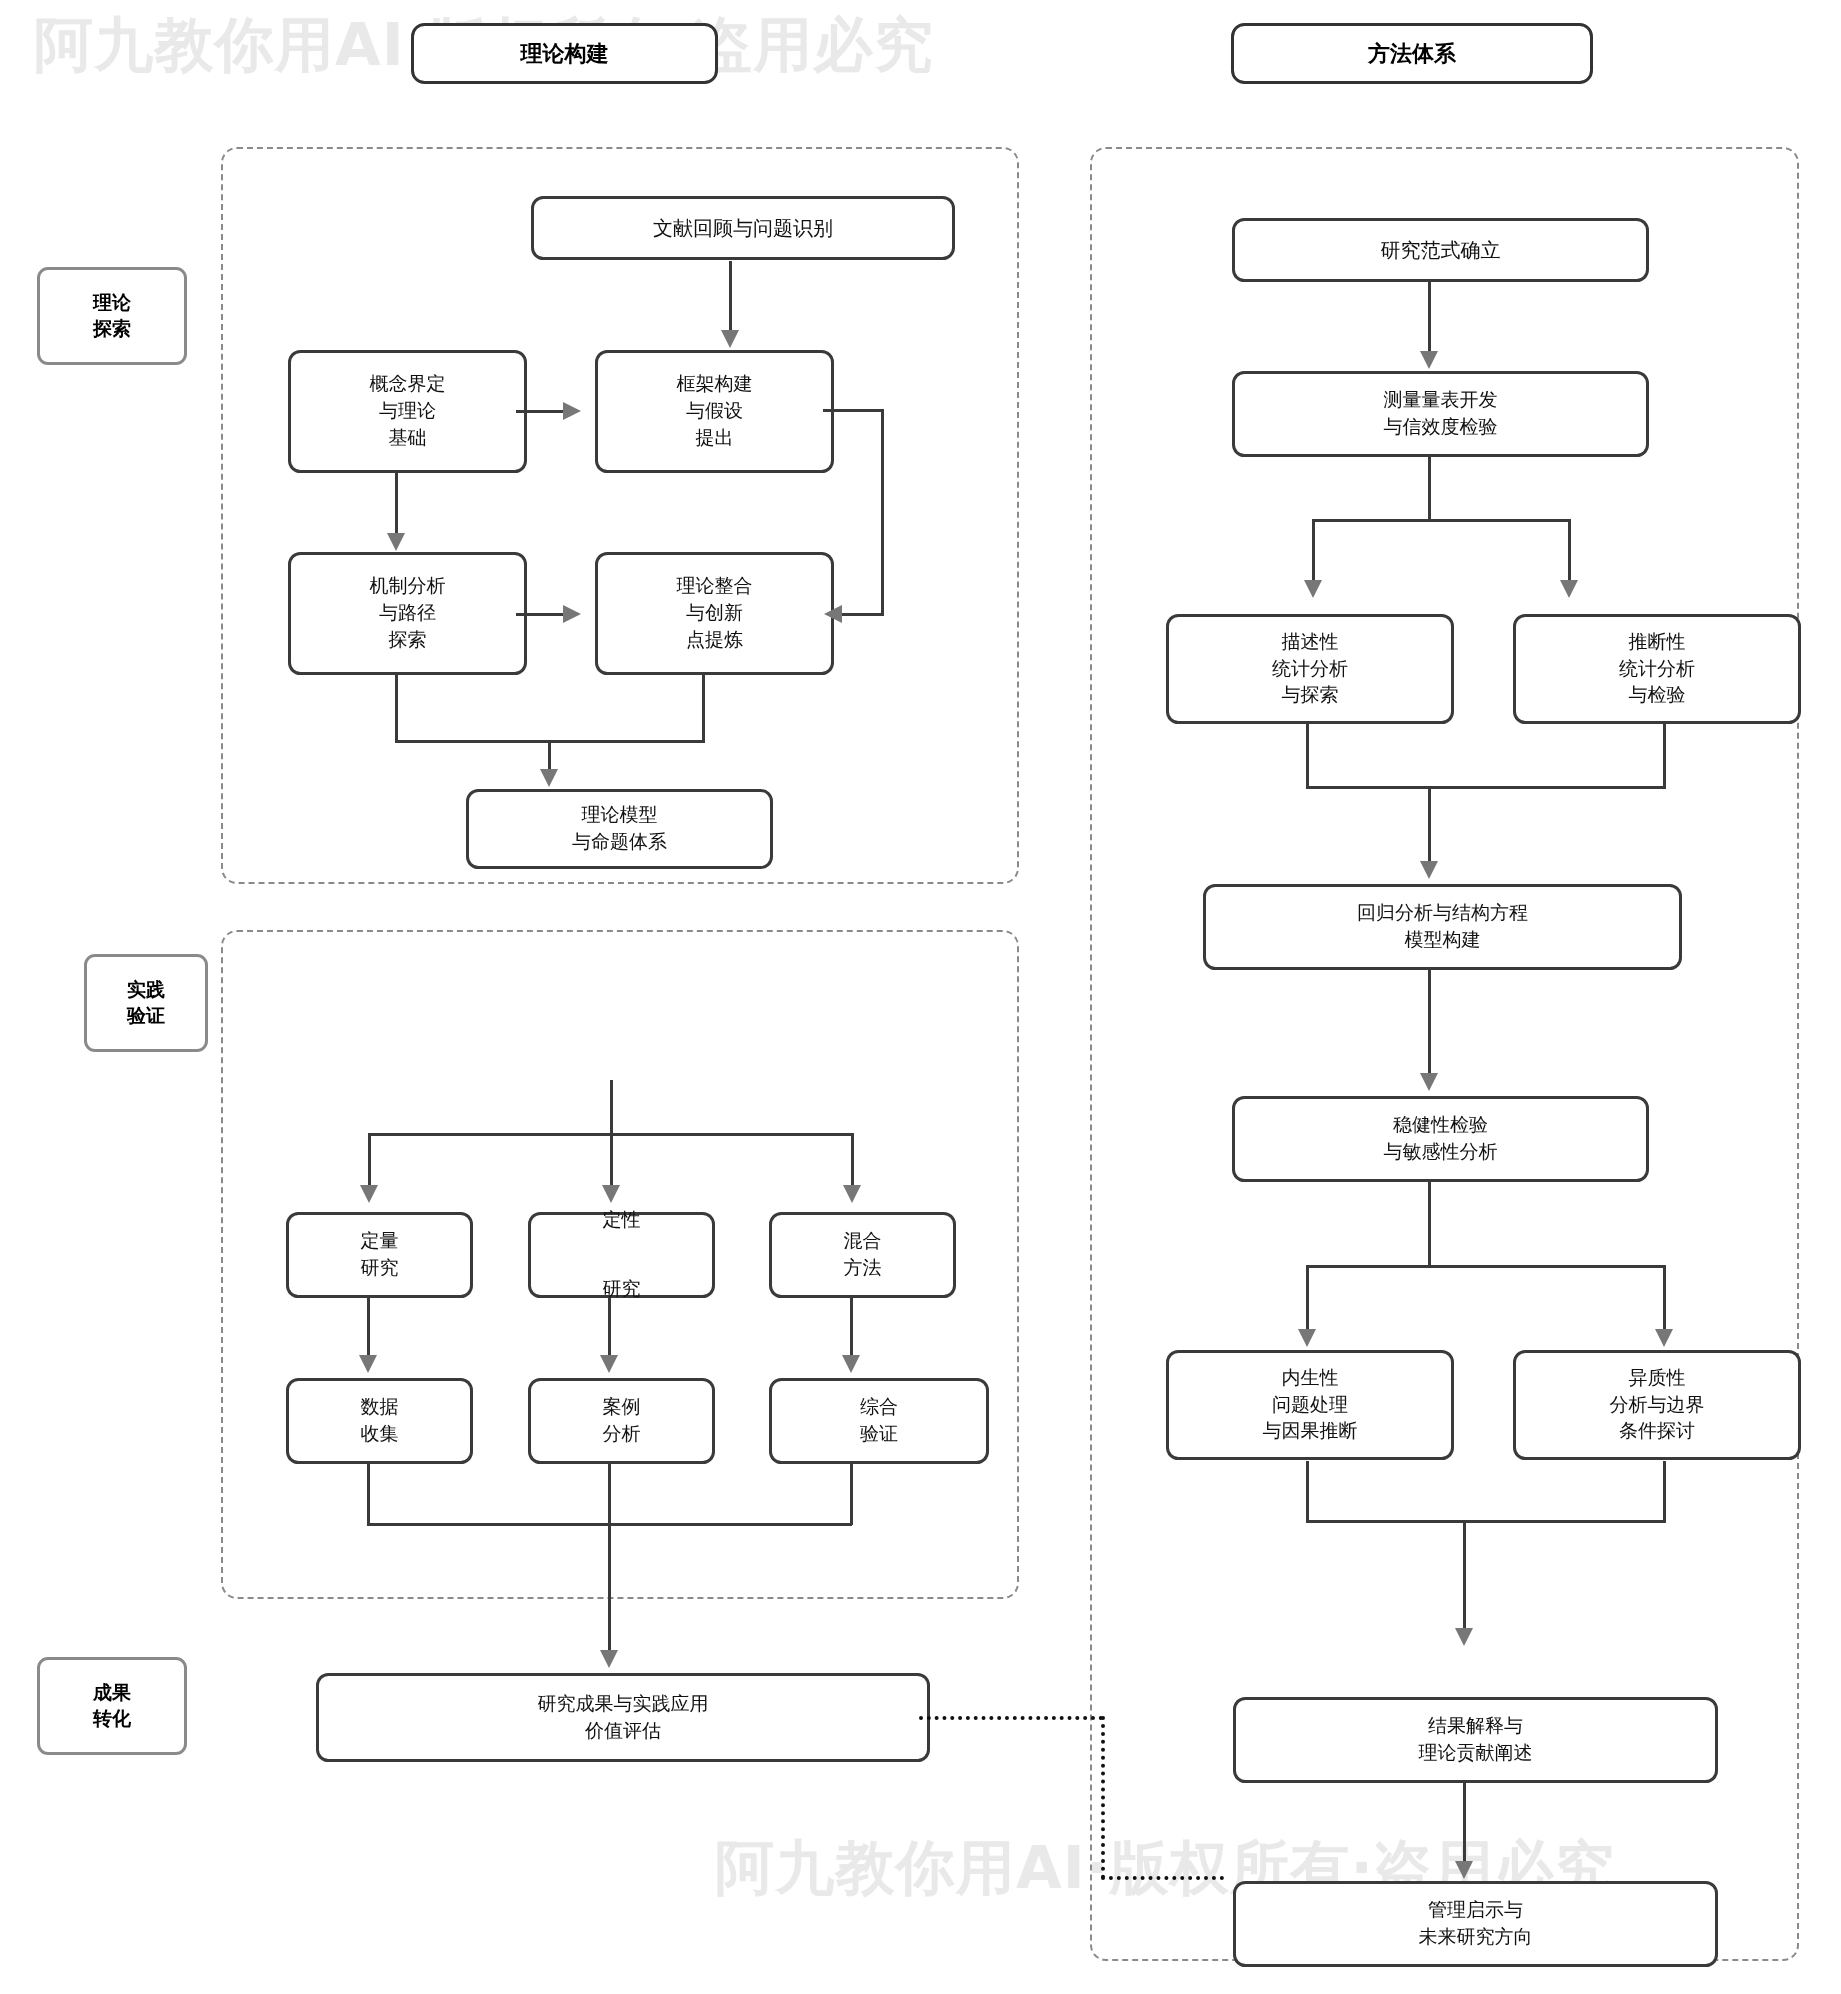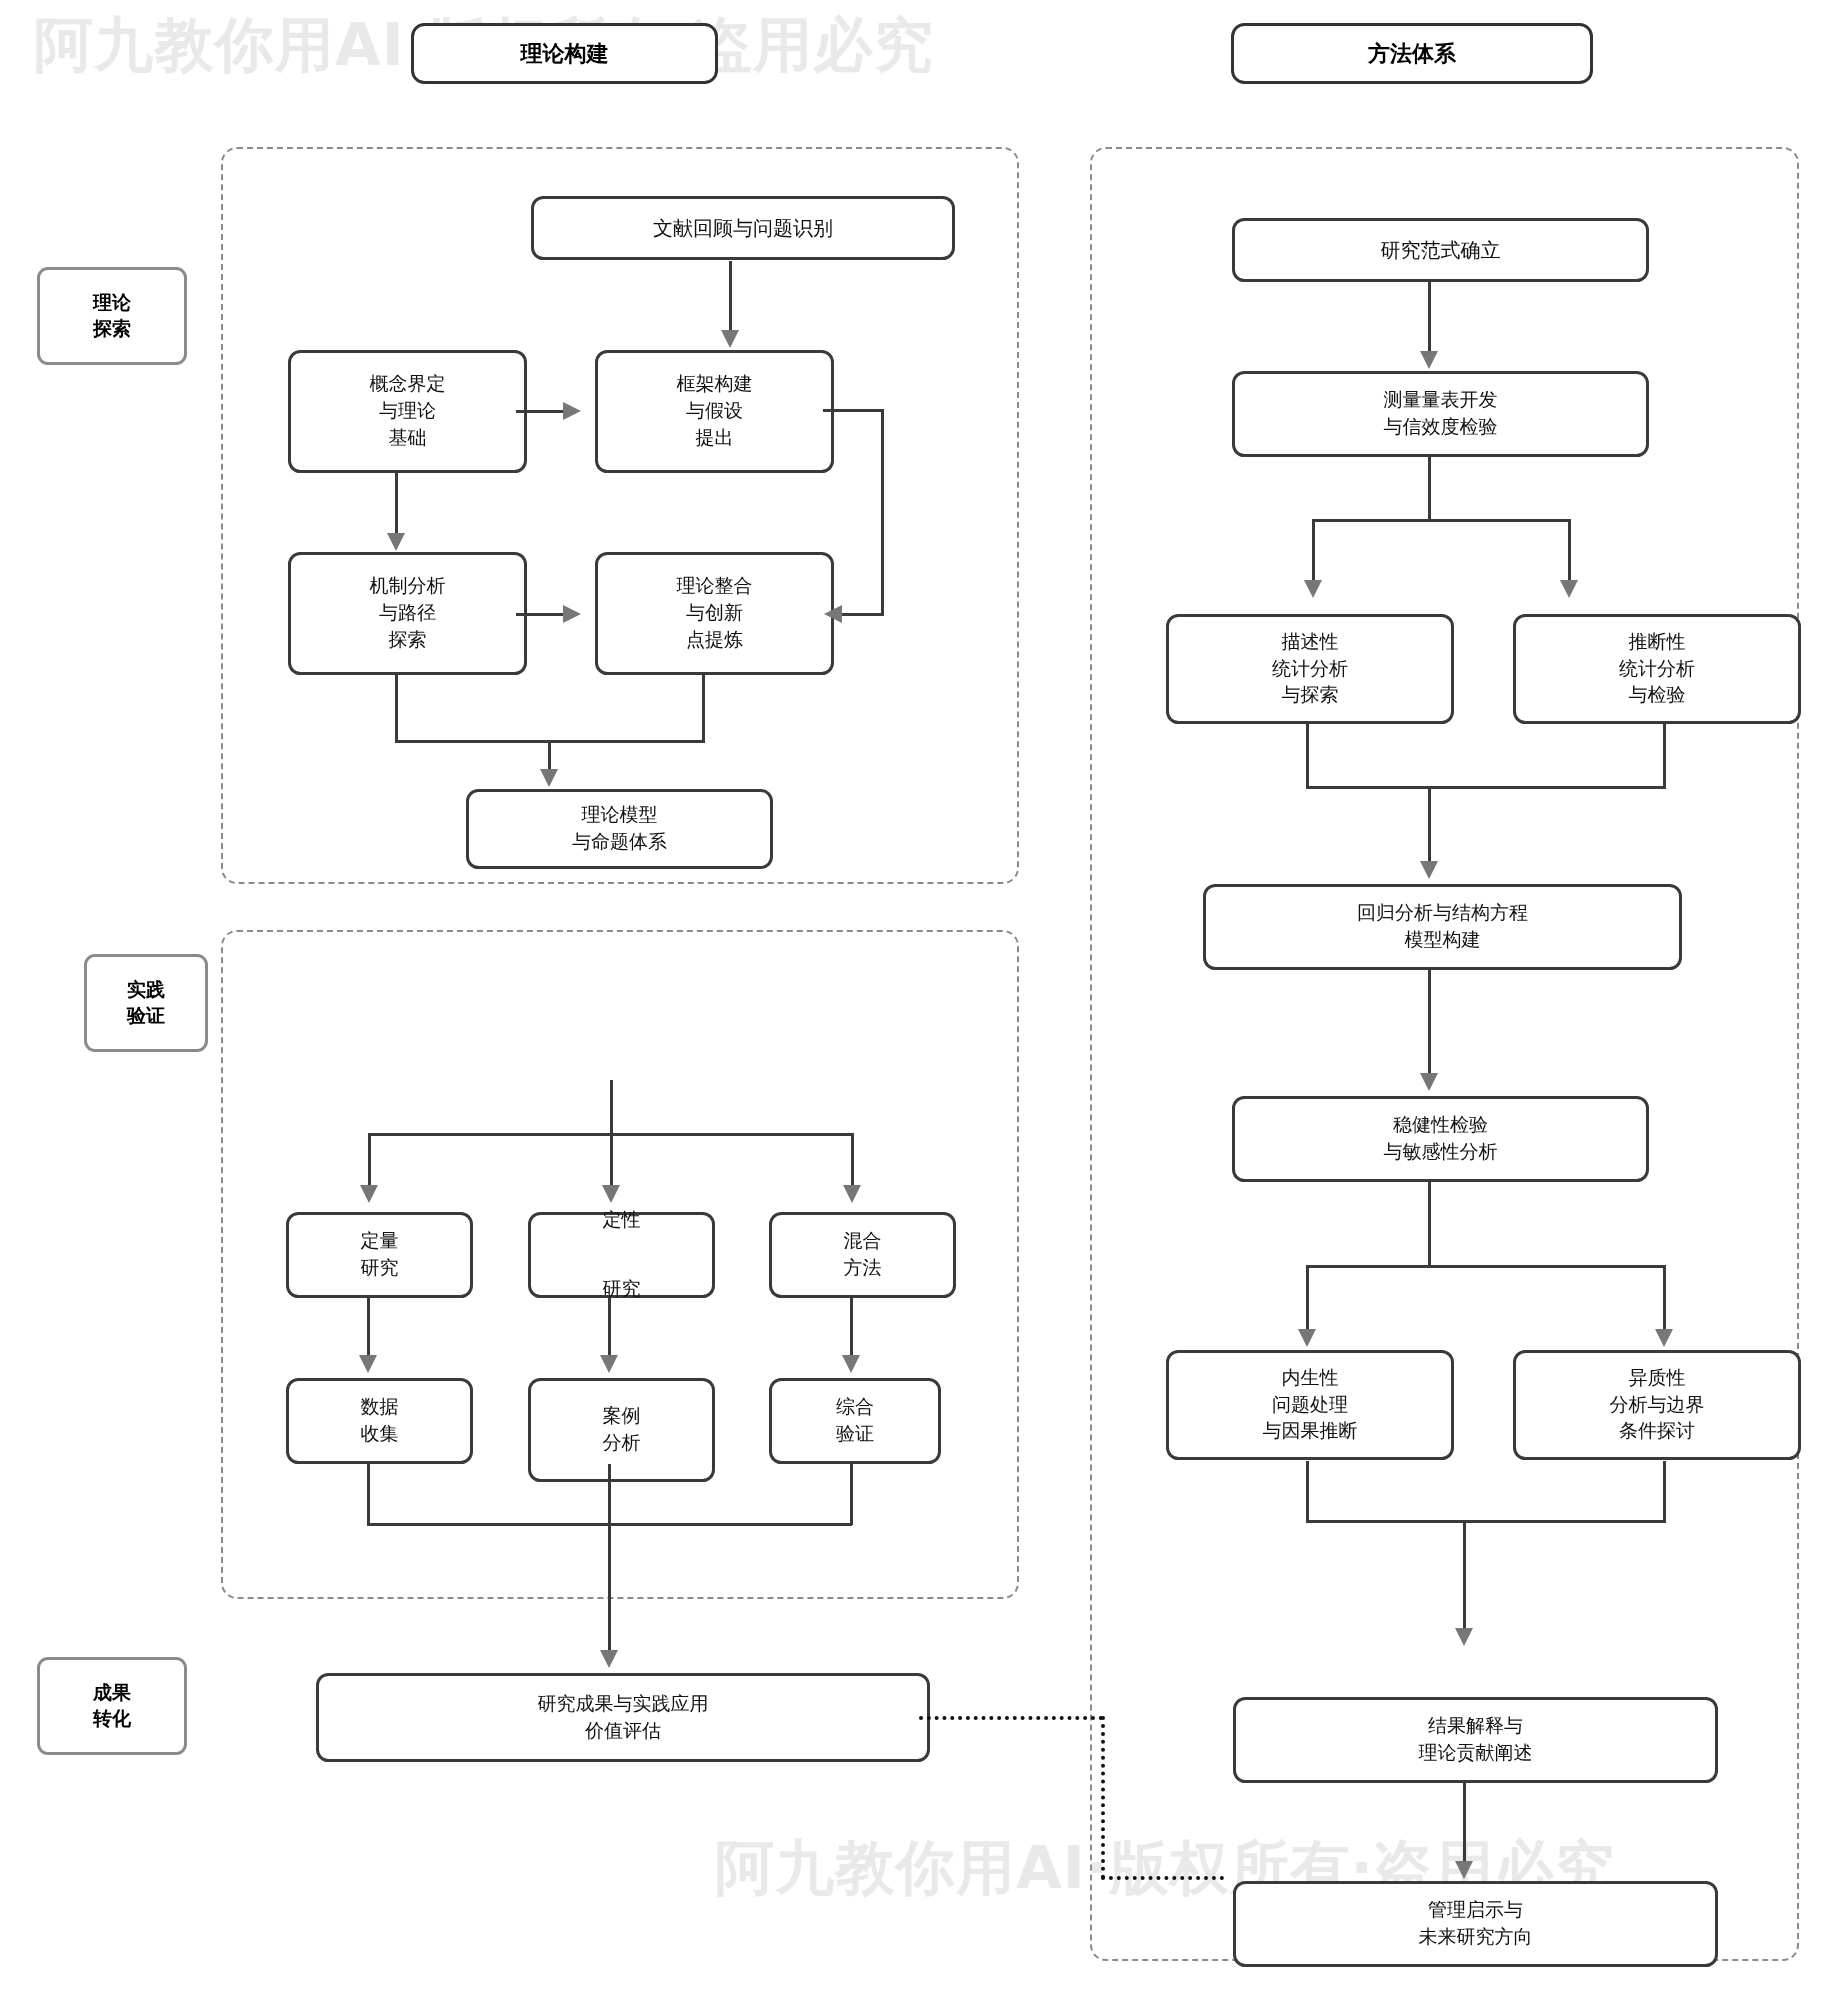--- a/index.html
+++ b/index.html
@@ -157,25 +157,25 @@
   <div class="arrowdown" style="left:359px;top:1355px;"></div>
   <div class="ln lnv" style="left:608px;top:1298px;height:61px;"></div>
   <div class="arrowdown" style="left:600px;top:1355px;"></div>
   <div class="ln lnv" style="left:850px;top:1298px;height:61px;"></div>
   <div class="arrowdown" style="left:842px;top:1355px;"></div>
 
   <div class="node" style="left:274px;top:1378px;width:187px;height:86px;">
     <span>数据</span>
     <span>收集</span>
   </div>
-  <div class="node" style="left:516px;top:1378px;width:187px;height:104px;">
+  <div class="node" style="left:516px;top:1378px;width:187px;height:86px;">
     <span>案例</span>
     <span>分析</span>
   </div>
-  <div class="node" style="left:757px;top:1378px;width:172px;height:86px;">
+  <div class="node" style="left:757px;top:1378px;width:220px;height:86px;">
     <span>综合</span>
     <span>验证</span>
   </div>
 
   <div class="ln lnv" style="left:367px;top:1464px;height:61px;"></div>
   <div class="ln lnv" style="left:608px;top:1464px;height:61px;"></div>
   <div class="ln lnv" style="left:850px;top:1464px;height:61px;"></div>
   <div class="ln lnh" style="left:367px;top:1523px;width:485px;"></div>
   <div class="ln lnv" style="left:608px;top:1523px;height:132px;"></div>
   <div class="arrowdown" style="left:600px;top:1650px;"></div>

